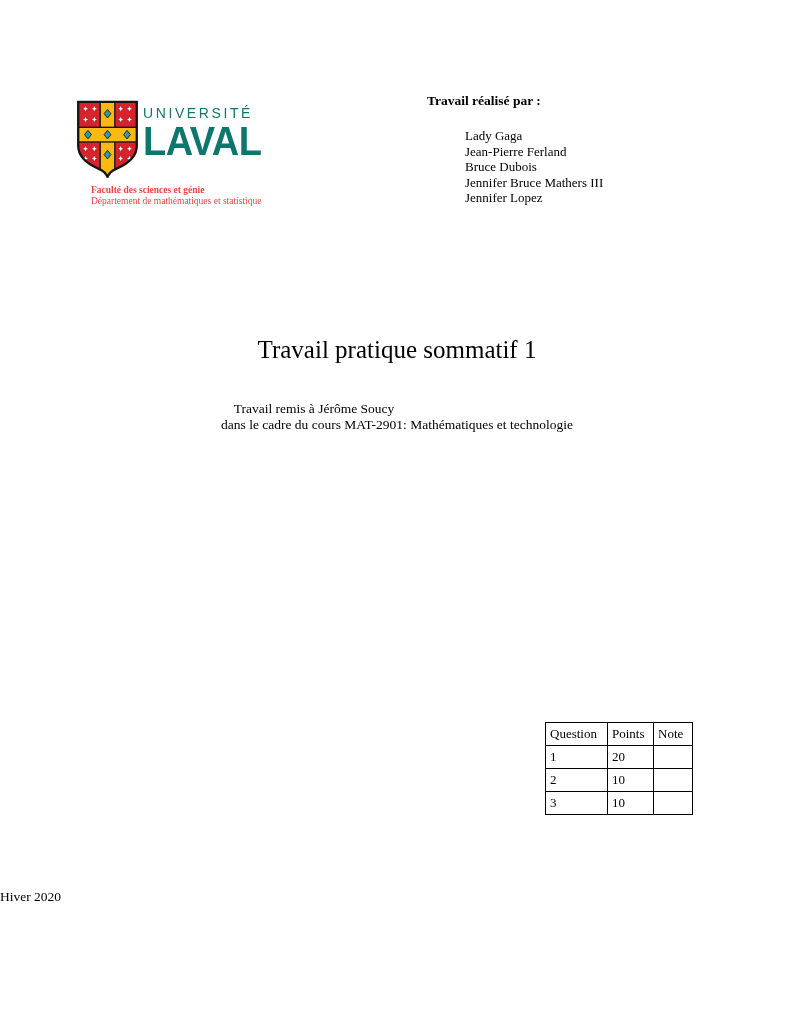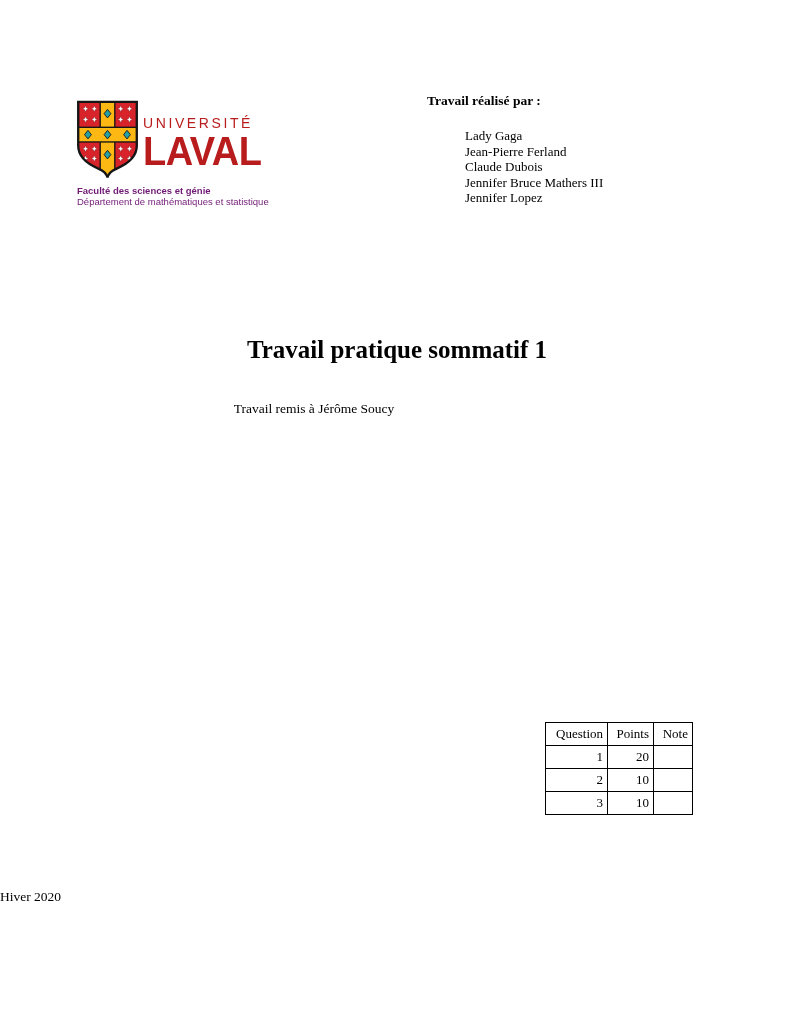--- a/index.html
+++ b/index.html
@@ -11,63 +11,63 @@
     margin: 0 auto;
     background: #ffffff;
     font-family: "Liberation Serif", serif;
     color: #000000;
     overflow: hidden;
   }
 
   
   .logo-block { position: absolute; left: 75px; top: 98px; }
   .shield { position: absolute; left: 0; top: 1px; }
-  .wordmark { position: absolute; left: 68px; top: 18px; font-family: "Liberation Sans", sans-serif; color: #b91c1c; }
+  .wordmark { position: absolute; left: 68px; top: 8px; font-family: "Liberation Sans", sans-serif; color: #0f766e; }
   .wordmark .univ {
     font-size: 14px; font-weight: 500; letter-spacing: 2.6px; line-height: 1;
   }
   .wordmark .laval {
     font-size: 38px; font-weight: 700; letter-spacing: -0.5px; line-height: 1;
     margin-top: 1px; transform: scaleY(1.05); transform-origin: top left;
   }
-  .logo-sub { position: absolute; left: 2px; top: 87px; width: 260px; font-family: Liberation Sans, sans-serif; color: #701a75; }
+  .logo-sub { position: absolute; left: 16px; top: 87px; width: 260px; font-family: Liberation Serif, serif; color: #ef4444; }
   .logo-sub .faculty { font-size: 9.5px; font-weight: 700; line-height: 11px; }
   .logo-sub .dept { font-size: 9.5px; font-weight: 400; line-height: 11px; }
 
   
   .authors-heading {
     position: absolute; left: 427px; top: 93px;
     font-size: 13.5px; font-weight: 700; font-family: Liberation Serif, serif;
   }
   .authors-list { position: absolute; left: 465px; top: 128px; }
   .author-name { font-size: 13px; line-height: 15.6px; }
 
   
   .doc-title {
     position: absolute; left: 0; top: 336px; width: 794px;
-    text-align: center; font-size: 25px; font-weight: 700;
+    text-align: center; font-size: 25px; font-weight: 400;
   }
   .subtitle1 {
     position: absolute; left: 0; top: 401px; width: 628px;
     text-align: center; font-size: 13.5px;
   }
   .subtitle2 {
     position: absolute; left: 0; top: 417px; width: 794px;
     text-align: center; font-size: 13.5px;
   }
 
   
   .grading-table {
     position: absolute; left: 545px; top: 722px;
     border-collapse: collapse;
     font-size: 13px;
   }
   .grading-table td, .grading-table th {
     border: 1px solid #000;
-    text-align: right;
+    text-align: left;
     font-weight: 400;
     height: 23px;
     padding: 0 4px;
   }
   .col-question { width: 62px; }
   .col-points { width: 46px; }
   .col-note { width: 39px; }
 
   
   .footer-term {
@@ -129,27 +129,28 @@
     <div class="logo-sub">
       <div class="faculty">Faculté des sciences et génie</div>
       <div class="dept">Département de mathématiques et statistique</div>
     </div>
   </div>
 
   <div class="authors-heading">Travail réalisé par :</div>
   <div class="authors-list">
     <div class="author-name">Lady Gaga</div>
     <div class="author-name">Jean-Pierre Ferland</div>
-    <div class="author-name">Claude Dubois</div>
+    <div class="author-name">Bruce Dubois</div>
     <div class="author-name">Jennifer Bruce Mathers III</div>
     <div class="author-name">Jennifer Lopez</div>
   </div>
 
   <div class="doc-title">Travail pratique sommatif 1</div>
   <div class="subtitle1">Travail remis à Jérôme Soucy</div>
+  <div class="subtitle2">dans le cadre du cours MAT-2901: Mathématiques et technologie</div>
 
   <table class="grading-table">
     <tbody>
         <tr>
       <td class="col-question">Question</td>
       <td class="col-points">Points</td>
       <td class="col-note">Note</td>
     </tr>
     <tr>
       <td>1</td>

